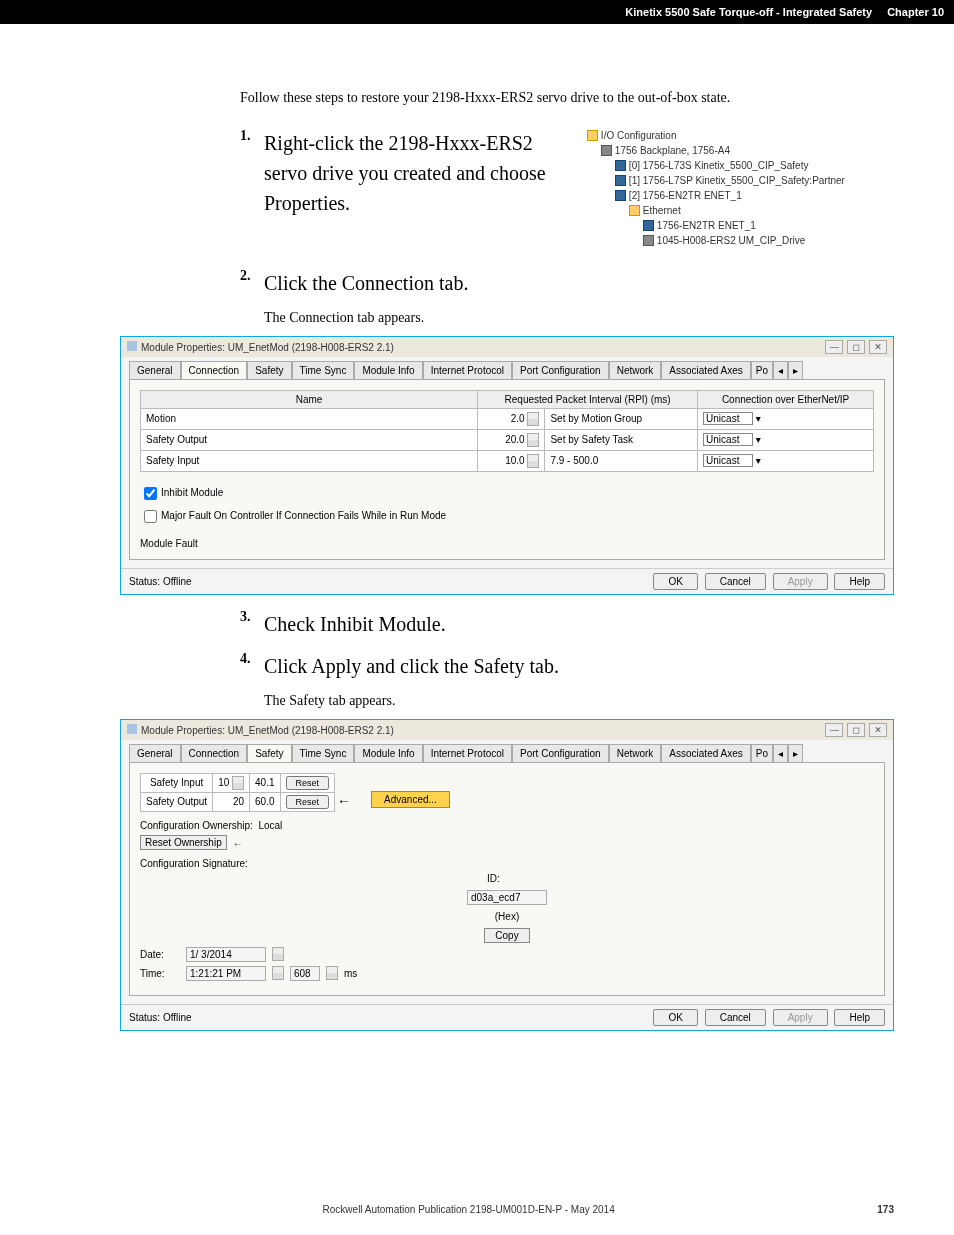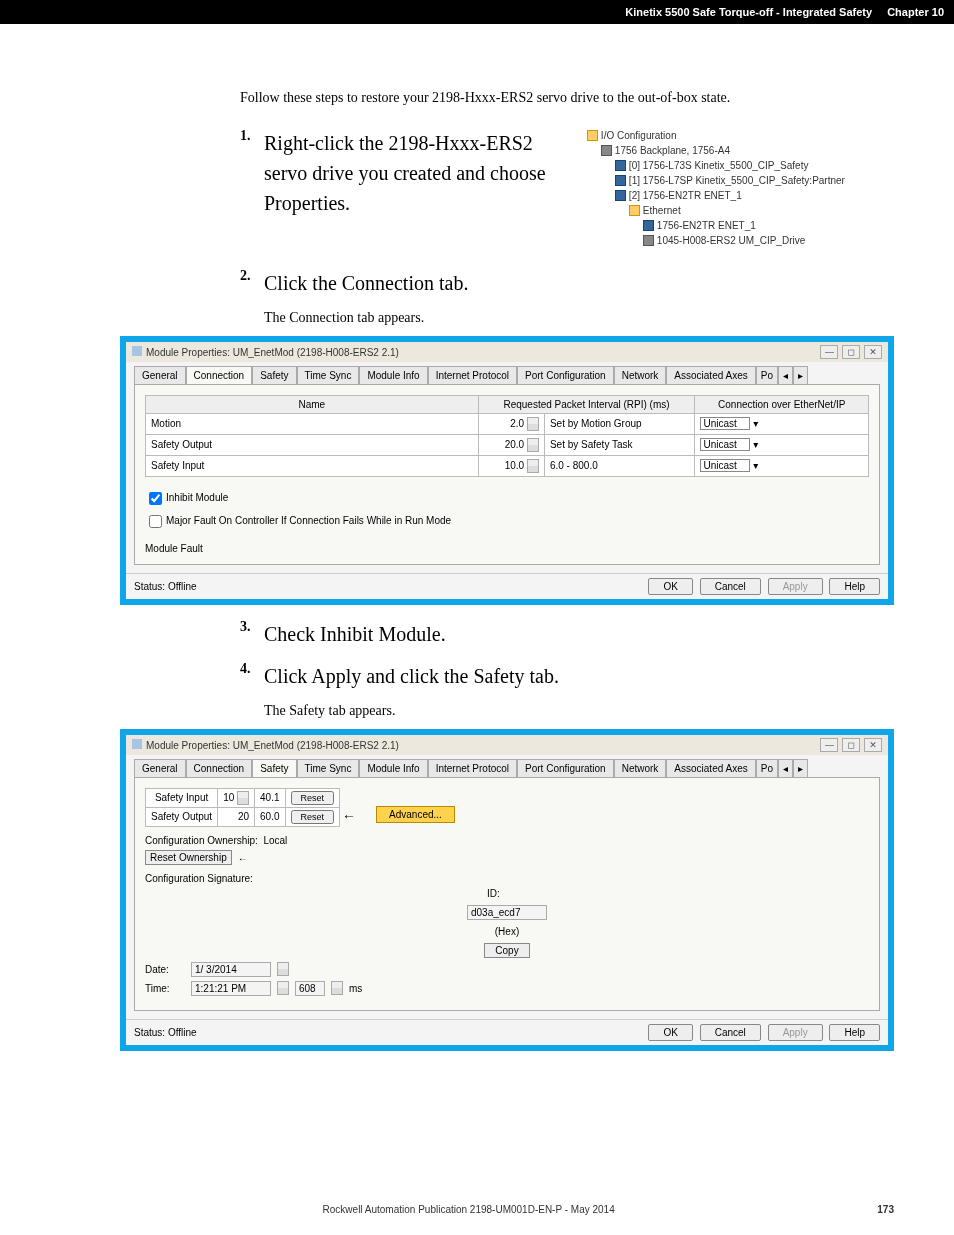--- a/index.html
+++ b/index.html
@@ -19,21 +19,21 @@
   .tree { font-family: Arial, sans-serif; font-size: 10px; line-height: 1.5; color: #333; }
   .tree-item { padding-left: 0; white-space: nowrap; }
   .ti1 { padding-left: 14px; }
   .ti2 { padding-left: 28px; }
   .ti3 { padding-left: 42px; }
   .ti4 { padding-left: 56px; }
   .tree .ico { display:inline-block; width:11px; height:11px; background:#fc6; border:1px solid #c90; margin-right:3px; vertical-align:middle; }
   .tree .ico-b { background:#369; border-color:#147; }
   .tree .ico-g { background:#888; border-color:#555; }
 
-  .dlg { font-family: Tahoma, Arial, sans-serif; font-size: 10px; background: #f4f4f4; border: 6px solid #0ea5e9; margin: 6px 0 14px 0; }
+  .dlg { font-family: Tahoma, Arial, sans-serif; font-size: 10px; background: #f4f4f4; border: 1px solid #0ea5e9; margin: 6px 0 14px 0; }
   .dlg-title { background: #ece8de; padding: 3px 6px; display:flex; align-items:center; justify-content:space-between; font-size:10px; color:#333; }
   .dlg-title .t-ico { display:inline-block; width:10px; height:10px; background:#a7c4e2; margin-right:4px; }
   .winbtns span { display:inline-block; width:18px; height:14px; border:1px solid #aaa; background:#eee; text-align:center; line-height:12px; margin-left:1px; font-size:9px; color:#555; }
   .dlg-body { background:#f4f4f4; padding:4px 8px 8px; }
   .tabs { display:flex; font-size:10px; }
   .tab { padding:3px 7px; border:1px solid #aaa; border-bottom:none; background:#e8e8e8; margin-right:0; white-space:nowrap; }
   .tab.active { background:#f8f8f5; }
   .tab.more { padding:3px 4px; }
   .tab-panel { border:1px solid #aaa; background:#f8f8f5; padding:10px; }
   table.conn { width:100%; border-collapse:collapse; font-size:10px; }
@@ -144,21 +144,21 @@
           </tr>
           <tr>
             <td>Safety Output</td>
             <td style="text-align:right;"><span>20.0</span> <span class="spin"></span></td>
             <td>Set by Safety Task</td>
             <td><span class="unisel">Unicast</span> ▾</td>
           </tr>
           <tr>
             <td>Safety Input</td>
             <td style="text-align:right;"><span>10.0</span> <span class="spin"></span></td>
-            <td>6.0 - 800.0</td>
+            <td>7.9 - 500.0</td>
             <td><span class="unisel">Unicast</span> ▾</td>
           </tr>
         </tbody>
           </table>
         <div class="chk">
           <label><input type="checkbox" checked="" style=""><span>Inhibit Module</span></label>
           <label><input type="checkbox" style=""><span>Major Fault On Controller If Connection Fails While in Run Mode</span></label>
         </div>
         <div class="modfault">Module Fault</div>
       </div>

